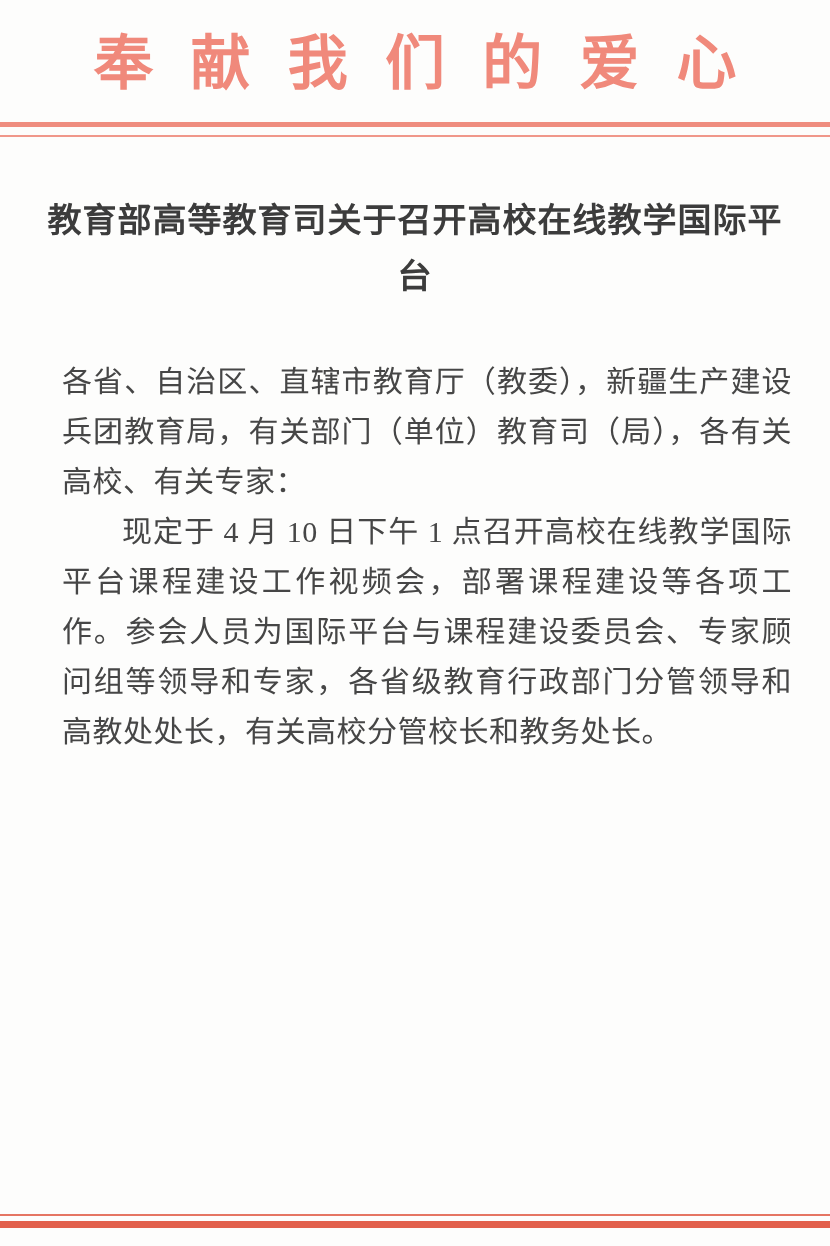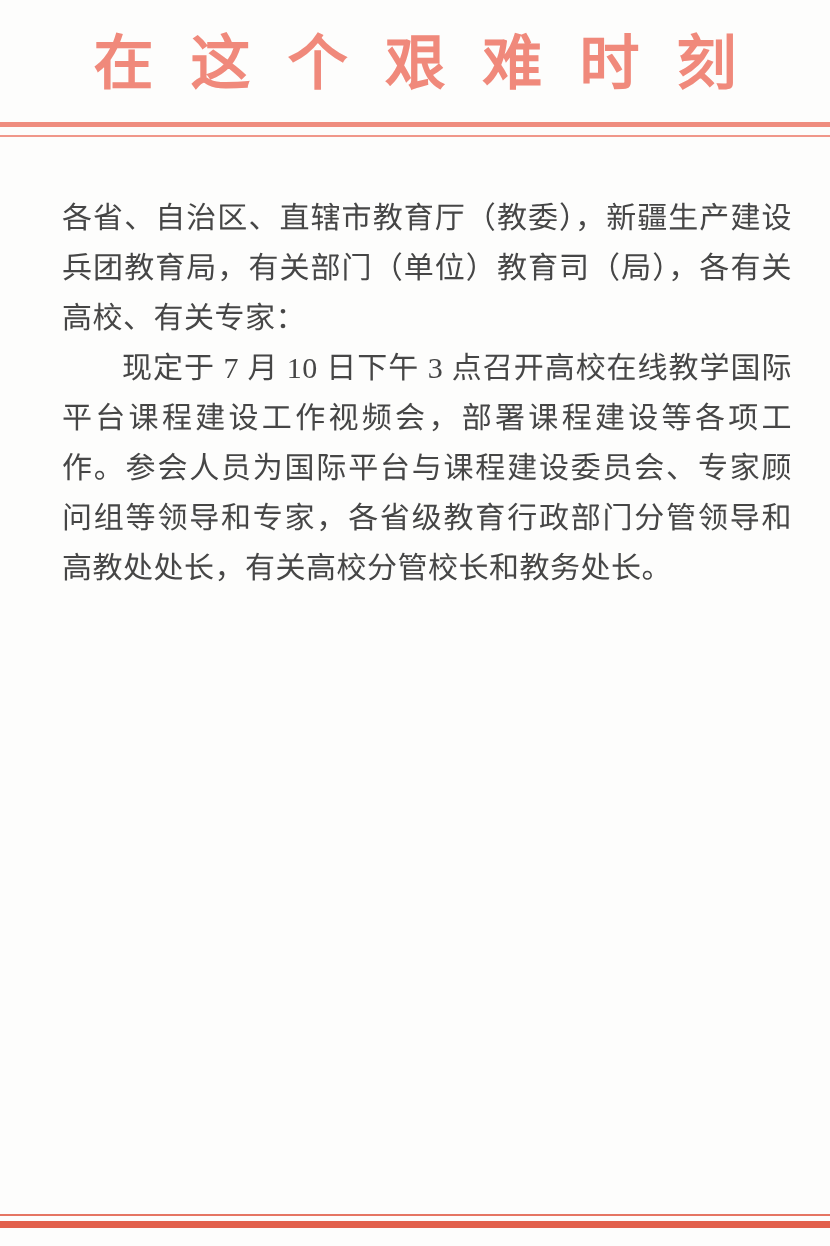--- a/index.html
+++ b/index.html
@@ -70,34 +70,35 @@
   .foot-rules .rule-thin  { height: 2px; background: #e57563; }
   .foot-rules .rule-gap   { height: 5px; }
   .foot-rules .rule-thick { height: 7px; background: #e2604c; }
 </style>
 </head>
 <body>
 
 <div class="page">
 
   <header class="letterhead">
-    <span class="letterhead-title">在这个艰难时刻</span>
+    <span class="letterhead-title">奉献我们的爱心</span>
     <div class="head-rules">
       <div class="rule rule-thick"></div>
       <div class="rule-gap"></div>
       <div class="rule rule-thin"></div>
     </div>
   </header>
 
   <h1 class="doc-title">
+    <span class="title-line">教育部高等教育司关于召开高校在线教学国际平台</span>
   </h1>
 
   <main class="doc-body">
     <p>各省、自治区、直辖市教育厅（教委），新疆生产建设兵团教育局，有关部门（单位）教育司（局），各有关高校、有关专家：</p>
-    <p class="indent">现定于 7 月 10 日下午 3 点召开高校在线教学国际平台课程建设工作视频会，部署课程建设等各项工作。参会人员为国际平台与课程建设委员会、专家顾问组等领导和专家，各省级教育行政部门分管领导和高教处处长，有关高校分管校长和教务处长。</p>
+    <p class="indent">现定于 4 月 10 日下午 1 点召开高校在线教学国际平台课程建设工作视频会，部署课程建设等各项工作。参会人员为国际平台与课程建设委员会、专家顾问组等领导和专家，各省级教育行政部门分管领导和高教处处长，有关高校分管校长和教务处长。</p>
   </main>
 
   <footer class="foot-rules">
     <div class="rule rule-thin"></div>
     <div class="rule-gap"></div>
     <div class="rule rule-thick"></div>
   </footer>
 
 </div>
 

